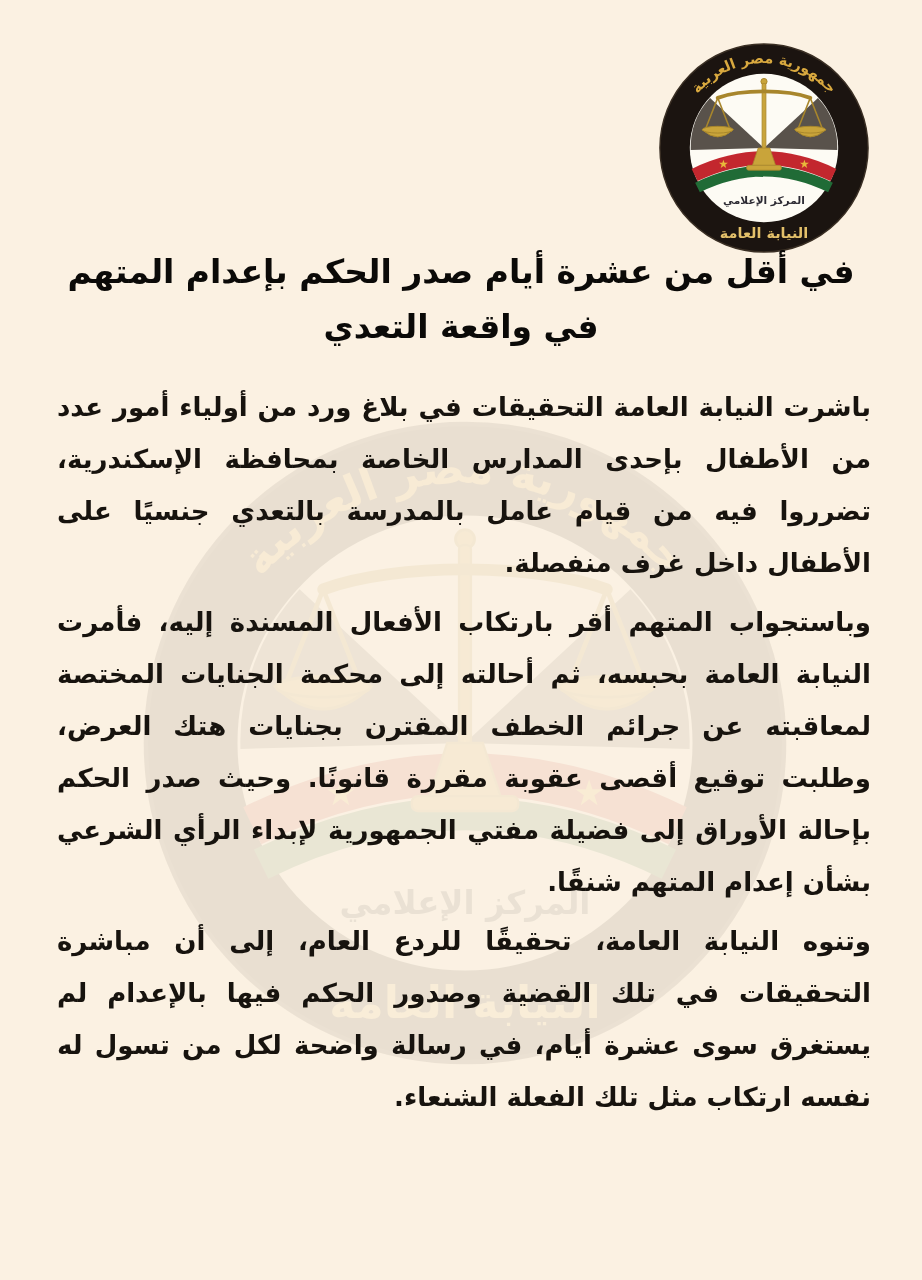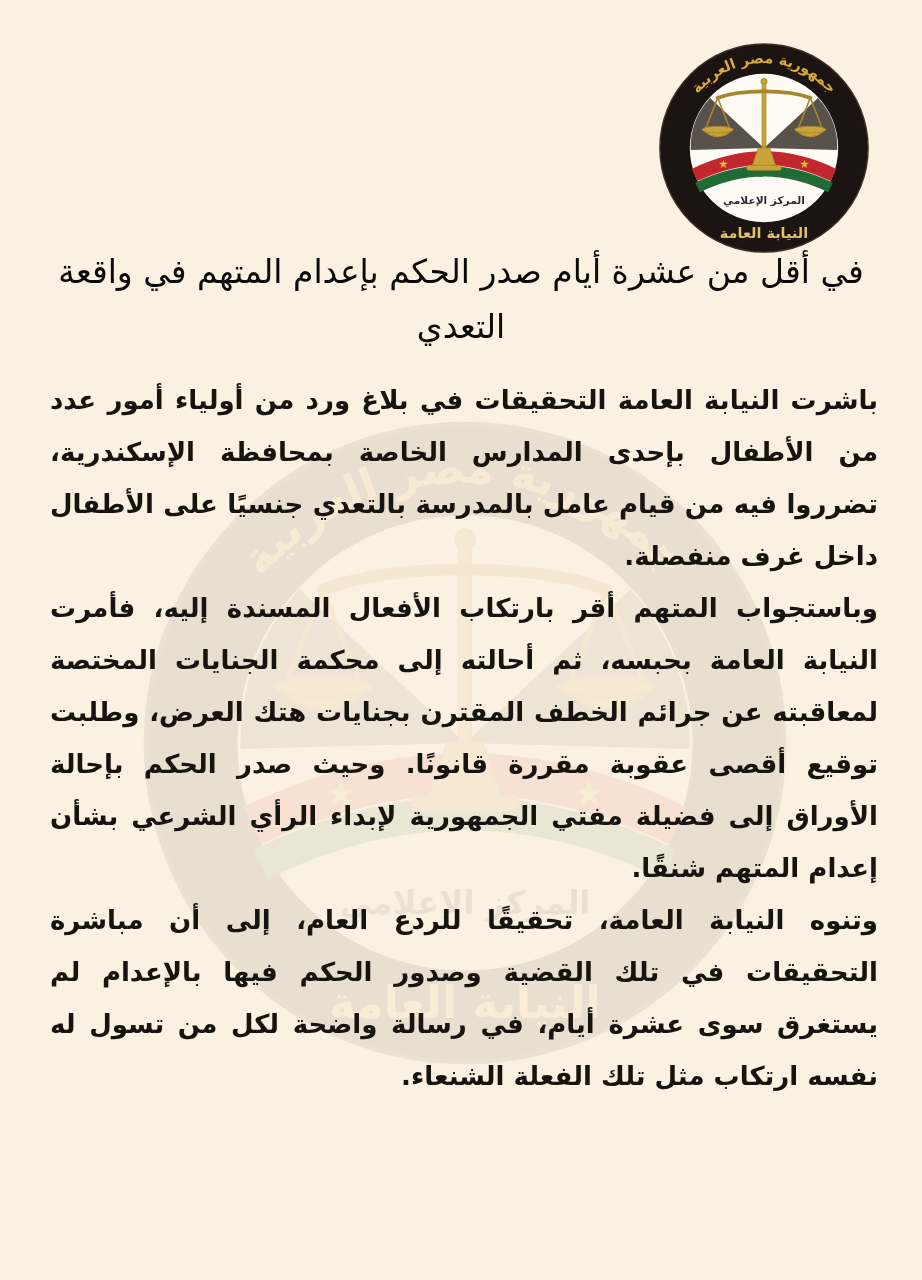--- a/index.html
+++ b/index.html
@@ -35,42 +35,42 @@
   }
   .title{
     position:absolute;
     top:244px;
     left:38px;
     right:38px;
     margin:0;
     text-align:center;
     direction:rtl;
     font-family:"DejaVu Sans", sans-serif;
-    font-weight:400;
+    font-weight:700;
     font-size:33px;
     line-height:55px;
     color:#0b0a08;
     letter-spacing:0;
   }
   .title .t-line{display:block;}
   .body-text{
     position:absolute;
     top:374px;
     right:44px;
     left:50px;
     direction:rtl;
     text-align:justify;
     text-align-last:right;
     font-family:"DejaVu Sans", sans-serif;
     font-weight:700;
     font-size:26px;
     line-height:52px;
     color:#17130e;
   }
-  .body-text p{margin:0;padding:0;}
+  .body-text p{margin:7px;padding:0;}
 </style>
 </head>
 <body>
 
 <div class="page">
 
   <svg width="0" height="0" style="position:absolute" aria-hidden="true">
     <defs>
       <symbol id="emblem" viewBox="0 0 220 220">
 

